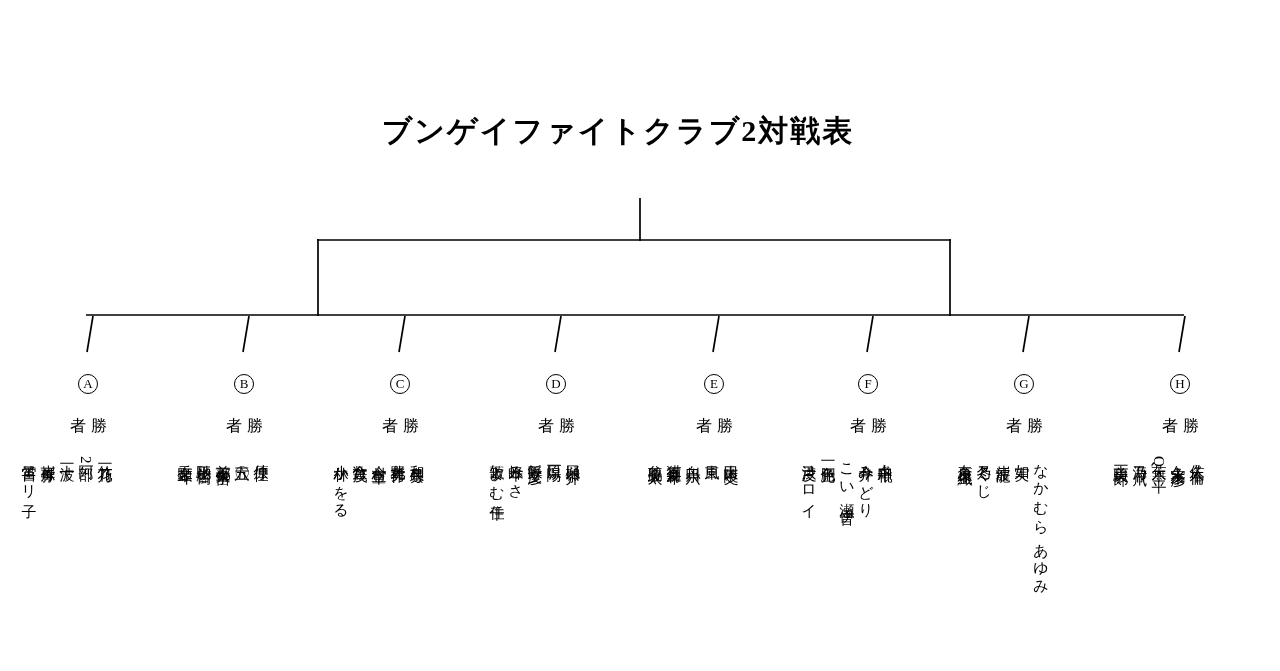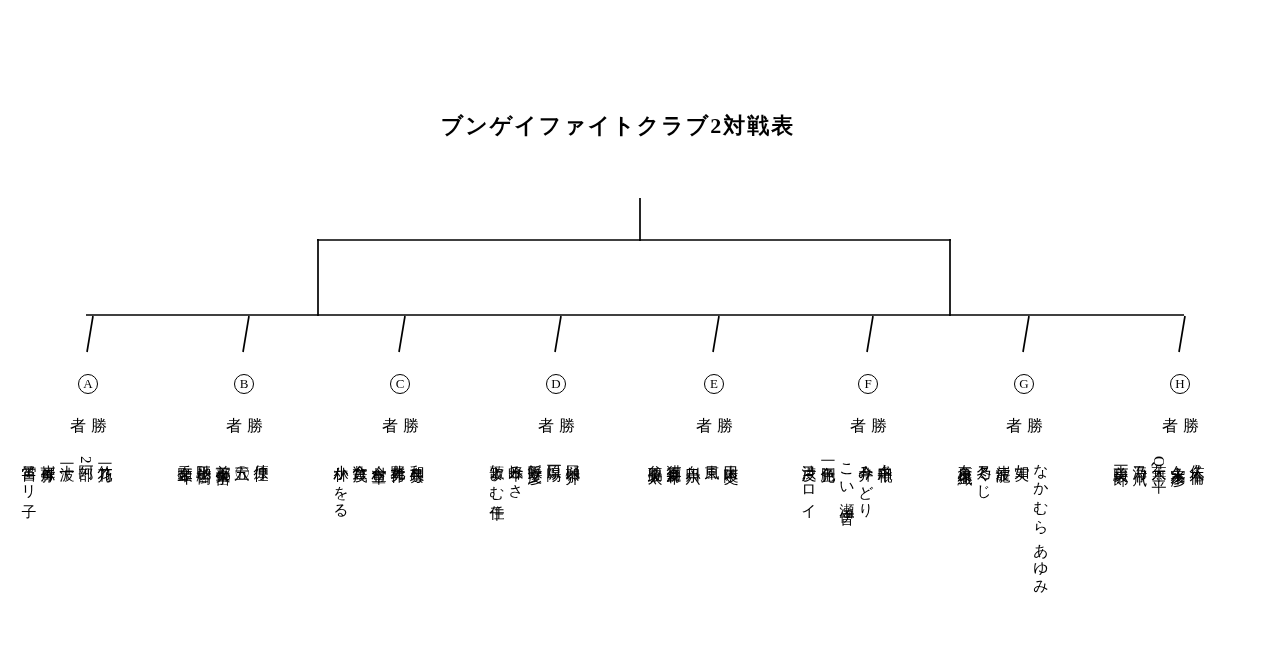--- a/index.html
+++ b/index.html
@@ -7,21 +7,21 @@
     position:relative;
     width:1280px;height:671px;
     overflow:hidden;
     font-family:"Liberation Serif","DejaVu Serif",serif;
     color:#000;
   }
   .title{
     position:absolute;
     top:111px;left:0;width:1236px;
     text-align:center;
-    font-size:22px;
+    font-size:30px;
     font-weight:bold;
     letter-spacing:2px;
   }
   svg.bracket{position:absolute;top:0;left:0;}
   svg.bracket line{stroke:#000;stroke-width:1.7;}
   .group{
     position:absolute;
     top:374px;
     width:0;
   }

